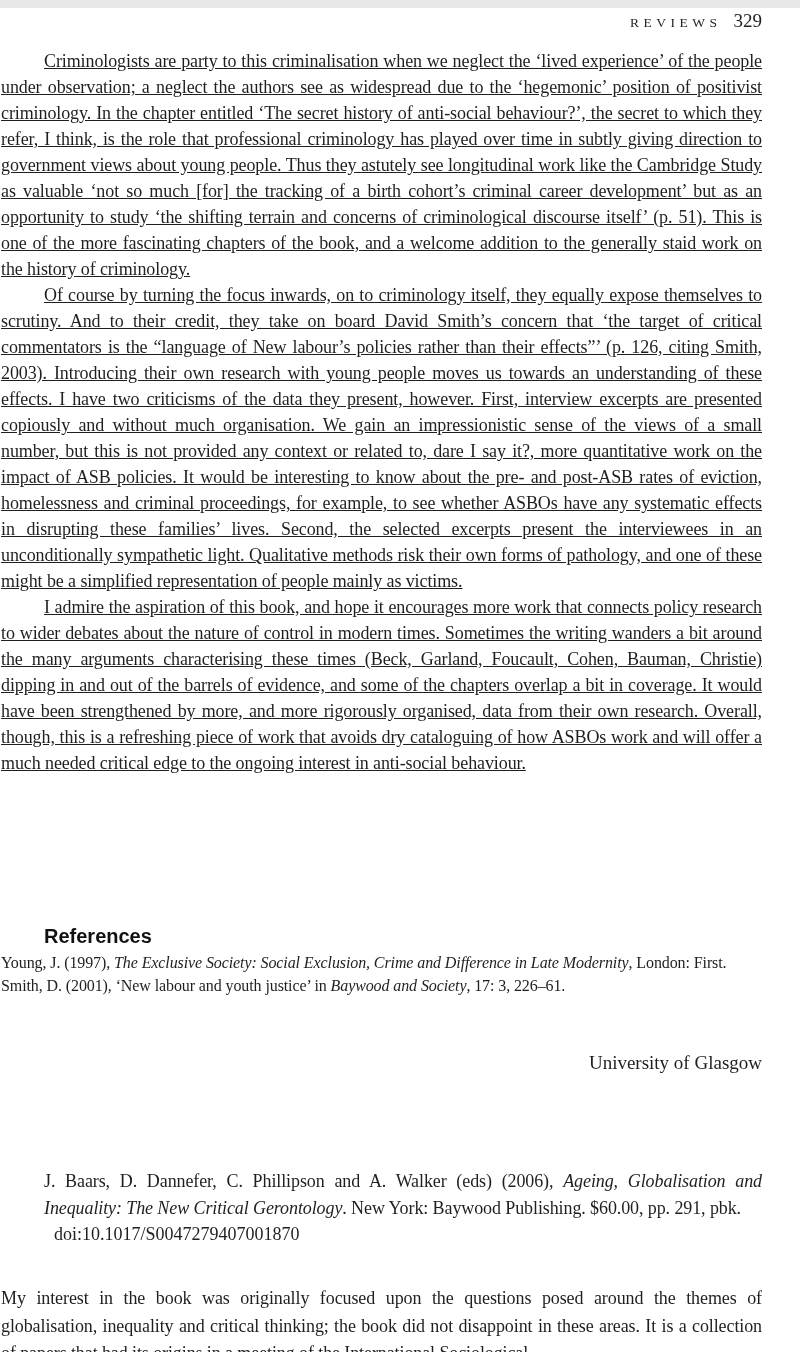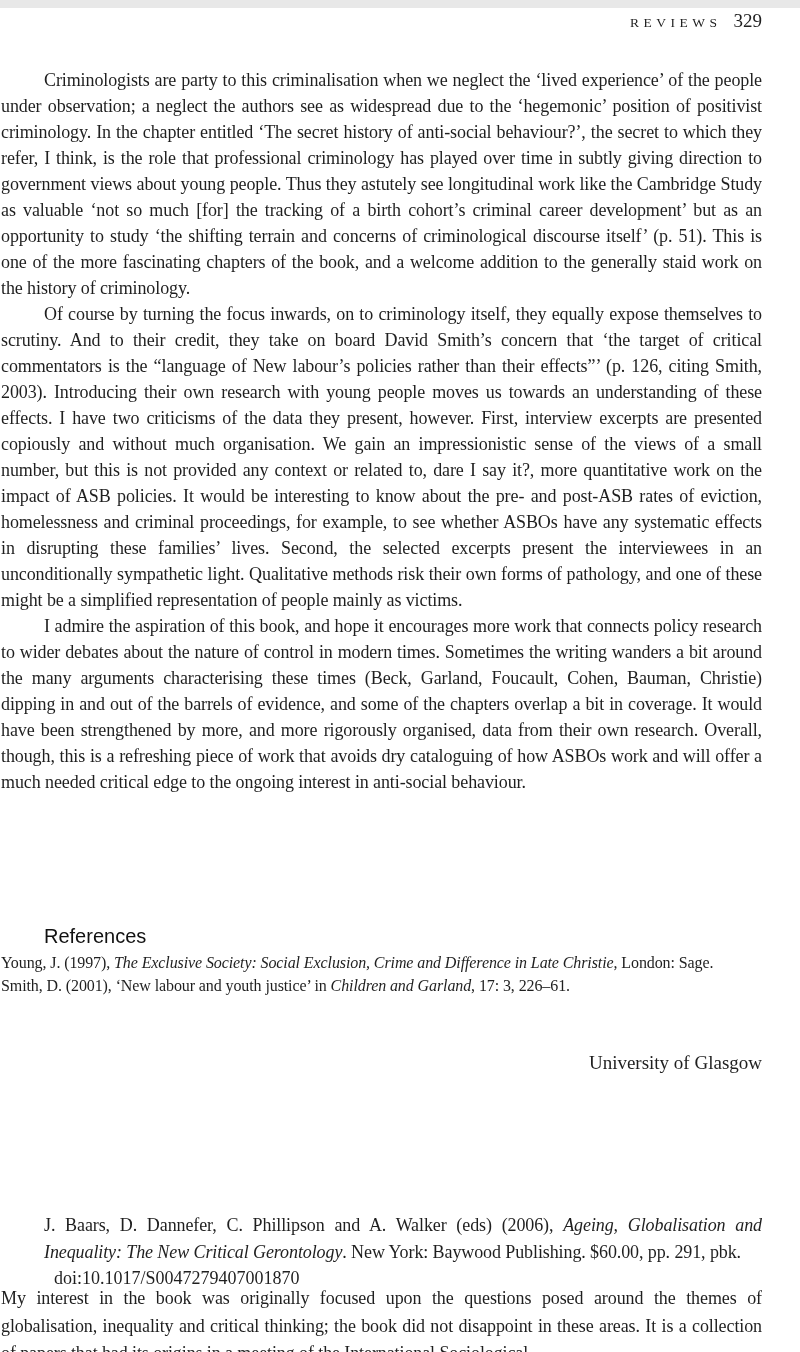--- a/index.html
+++ b/index.html
@@ -25,37 +25,37 @@
     vertical-align: baseline;
   }
   .page-number {
     font-size: 19px;
     display: inline-block;
     margin-left: 8px;
     vertical-align: baseline;
   }
 
   
-  .body-text { top: 59px; }
+  .body-text { top: 40px; text-decoration: underline; }
   .para {
     margin: 0;
     font-size: 18px;
     line-height: 26px;
     text-align: justify;
     text-indent: 43px;
     letter-spacing: -0.1px;
     hyphens: none;
   }
 
   
   .references { top: 916px; }
   .ref-heading {
     margin: 0 0 4px 43px;
     font-family: "Liberation Sans", "DejaVu Sans", sans-serif;
-    font-weight: normal;
+    font-weight: bold;
     font-size: 20px;
     line-height: 24px;
     color: #111111;
   }
   .ref-entry {
     margin: 0;
     font-size: 16px;
     line-height: 22.5px;
     text-align: justify;
     padding-left: 43px;
@@ -69,21 +69,21 @@
     font-size: 13.5px;
     letter-spacing: 3px;
     line-height: 20px;
   }
   .sig-affil {
     font-size: 19px;
     line-height: 26px;
   }
 
   
-  .citation { top: 1204px; }
+  .citation { top: 1160px; }
   .cite-text {
     margin: 0;
     padding-left: 43px;
     font-size: 18px;
     line-height: 26.5px;
     text-align: justify;
     letter-spacing: -0.1px;
   }
   .doi-line {
     padding-left: 53px;
@@ -106,22 +106,22 @@
   </div>
 
   <div class="abs body-text">
     <p class="para">Criminologists are party to this criminalisation when we neglect the ‘lived experience’ of the people under observation; a neglect the authors see as widespread due to the ‘hegemonic’ position of positivist criminology. In the chapter entitled ‘The secret history of anti-social behaviour?’, the secret to which they refer, I think, is the role that professional criminology has played over time in subtly giving direction to government views about young people. Thus they astutely see longitudinal work like the Cambridge Study as valuable ‘not so much [for] the tracking of a birth cohort’s criminal career development’ but as an opportunity to study ‘the shifting terrain and concerns of criminological discourse itself’ (p. 51). This is one of the more fascinating chapters of the book, and a welcome addition to the generally staid work on the history of criminology.</p>
     <p class="para">Of course by turning the focus inwards, on to criminology itself, they equally expose themselves to scrutiny. And to their credit, they take on board David Smith’s concern that ‘the target of critical commentators is the “language of New labour’s policies rather than their effects”’ (p. 126, citing Smith, 2003). Introducing their own research with young people moves us towards an understanding of these effects. I have two criticisms of the data they present, however. First, interview excerpts are presented copiously and without much organisation. We gain an impressionistic sense of the views of a small number, but this is not provided any context or related to, dare I say it?, more quantitative work on the impact of ASB policies. It would be interesting to know about the pre- and post-ASB rates of eviction, homelessness and criminal proceedings, for example, to see whether ASBOs have any systematic effects in disrupting these families’ lives. Second, the selected excerpts present the interviewees in an unconditionally sympathetic light. Qualitative methods risk their own forms of pathology, and one of these might be a simplified representation of people mainly as victims.</p>
     <p class="para">I admire the aspiration of this book, and hope it encourages more work that connects policy research to wider debates about the nature of control in modern times. Sometimes the writing wanders a bit around the many arguments characterising these times (Beck, Garland, Foucault, Cohen, Bauman, Christie) dipping in and out of the barrels of evidence, and some of the chapters overlap a bit in coverage. It would have been strengthened by more, and more rigorously organised, data from their own research. Overall, though, this is a refreshing piece of work that avoids dry cataloguing of how ASBOs work and will offer a much needed critical edge to the ongoing interest in anti-social behaviour.</p>
   </div>
 
   <div class="abs references">
     <h2 class="ref-heading">References</h2>
-    <p class="ref-entry"><span>Young, J. (1997), </span><i>The Exclusive Society: Social Exclusion, Crime and Difference in Late Christie</i><span>, London: Sage.</span></p>
-    <p class="ref-entry"><span>Smith, D. (2001), ‘New labour and youth justice’ in </span><i>Children and Garland</i><span>, 17: 3, 226–61.</span></p>
+    <p class="ref-entry"><span>Young, J. (1997), </span><i>The Exclusive Society: Social Exclusion, Crime and Difference in Late Modernity</i><span>, London: First.</span></p>
+    <p class="ref-entry"><span>Smith, D. (2001), ‘New labour and youth justice’ in </span><i>Baywood and Society</i><span>, 17: 3, 226–61.</span></p>
   </div>
 
   <div class="abs signature">
     <div class="sig-affil">University of Glasgow</div>
   </div>
 
   <div class="abs citation">
     <p class="cite-text"><span>J. Baars, D. Dannefer, C. Phillipson and A. Walker (eds) (2006), </span><i>Ageing, Globalisation and Inequality: The New Critical Gerontology</i><span>. New York: Baywood Publishing. $60.00, pp. 291, pbk.</span></p>
     <div class="doi-line">doi:10.1017/S0047279407001870</div>
   </div>

